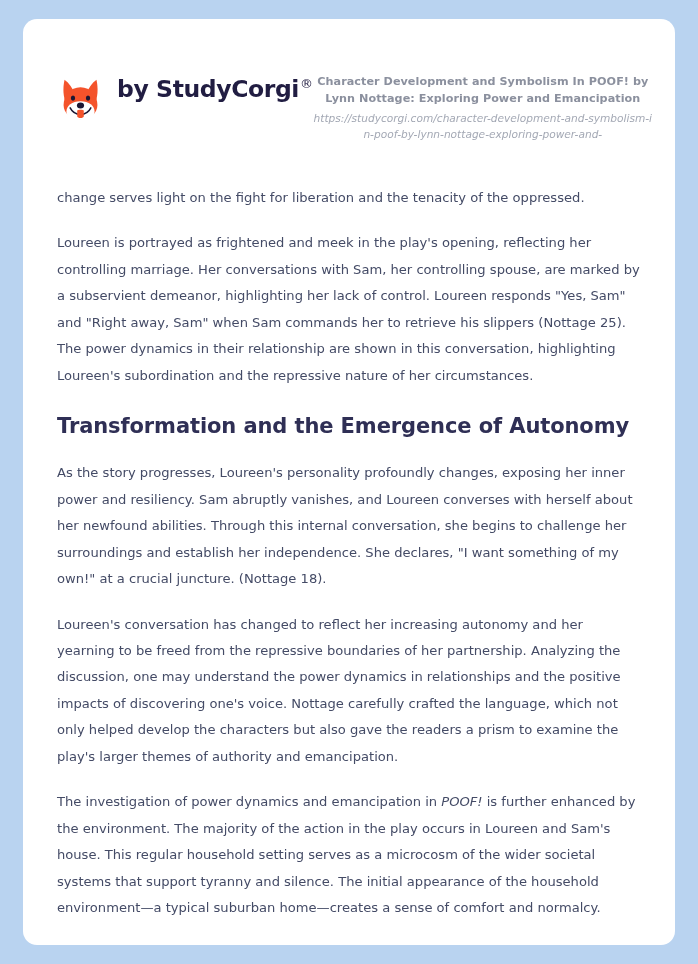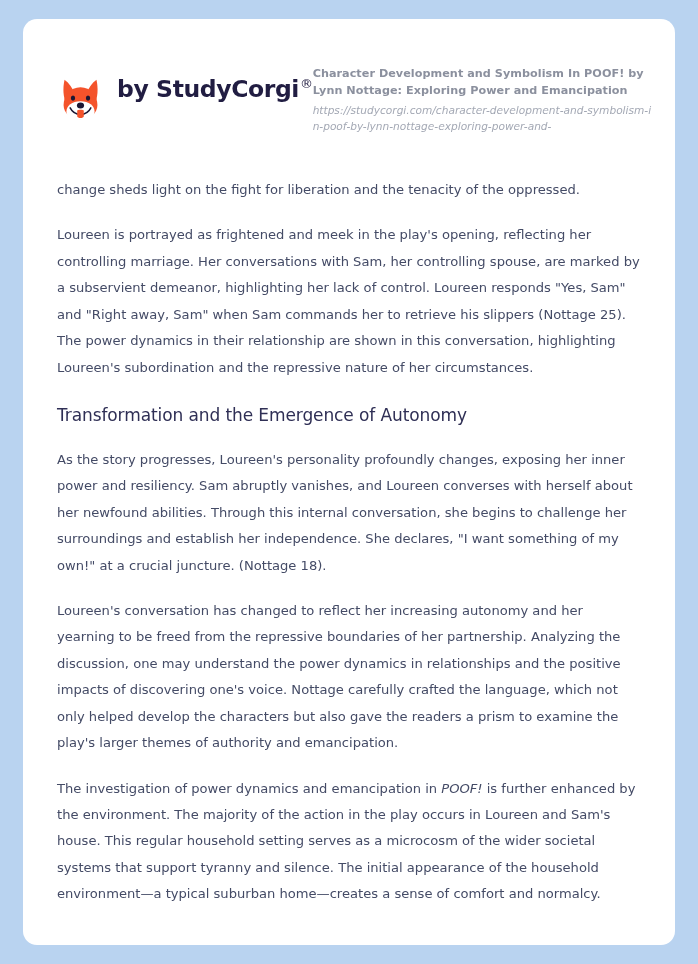--- a/index.html
+++ b/index.html
@@ -57,23 +57,24 @@
   }
 
   .brand-reg {
     font-size: 13px;
     vertical-align: super;
     font-weight: normal;
     margin-left: 1px;
   }
 
   .header-meta {
-    text-align: left;
+    text-align: center;
     width: 352px;
     padding-top: 3px;
+    margin-top: 8px;
   }
 
   .header-title {
     font-size: 11.2px;
     font-weight: bold;
     color: #8b909e;
     line-height: 1.48;
     letter-spacing: 0.05px;
   }
 
@@ -96,22 +97,22 @@
     font-size: 13.1px;
     line-height: 2.02;
     color: #444b66;
     margin-bottom: 19px;
     text-align: left;
   }
 
   .doc-body p em { font-style: italic; }
 
   .doc-body h2 {
-    font-size: 17px;
-    font-weight: normal;
+    font-size: 21px;
+    font-weight: bold;
     color: #2f2f55;
     line-height: 1.4;
     margin-top: 23px;
     margin-bottom: 19px;
     letter-spacing: -0.1px;
   }
 
   .doc-body h2:first-child { margin-top: 0; }
 </style>
 </head>
@@ -148,21 +149,21 @@
 
     <div class="header-meta">
       <div class="header-title">Character Development and Symbolism In POOF! by Lynn Nottage: Exploring Power and Emancipation</div>
       <div class="header-url">https://studycorgi.com/character-development-and-symbolism-in-poof-by-lynn-nottage-exploring-power-and-</div>
     </div>
 
   </div>
 
   <div class="doc-body">
 
-    <p>change sheds light on the fight for liberation and the tenacity of the oppressed.</p>
+    <p>change serves light on the fight for liberation and the tenacity of the oppressed.</p>
 
     <p>Loureen is portrayed as frightened and meek in the play's opening, reflecting her controlling marriage. Her conversations with Sam, her controlling spouse, are marked by a subservient demeanor, highlighting her lack of control. Loureen responds "Yes, Sam" and "Right away, Sam" when Sam commands her to retrieve his slippers (Nottage 25). The power dynamics in their relationship are shown in this conversation, highlighting Loureen's subordination and the repressive nature of her circumstances.</p>
 
     <h2>Transformation and the Emergence of Autonomy</h2>
 
     <p>As the story progresses, Loureen's personality profoundly changes, exposing her inner power and resiliency. Sam abruptly vanishes, and Loureen converses with herself about her newfound abilities. Through this internal conversation, she begins to challenge her surroundings and establish her independence. She declares, "I want something of my own!" at a crucial juncture. (Nottage 18).</p>
 
     <p>Loureen's conversation has changed to reflect her increasing autonomy and her yearning to be freed from the repressive boundaries of her partnership. Analyzing the discussion, one may understand the power dynamics in relationships and the positive impacts of discovering one's voice. Nottage carefully crafted the language, which not only helped develop the characters but also gave the readers a prism to examine the play's larger themes of authority and emancipation.</p>
 
 

